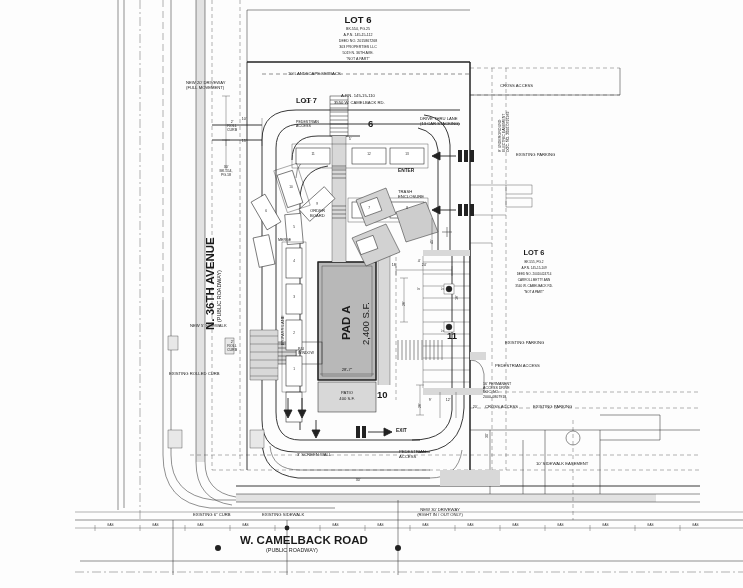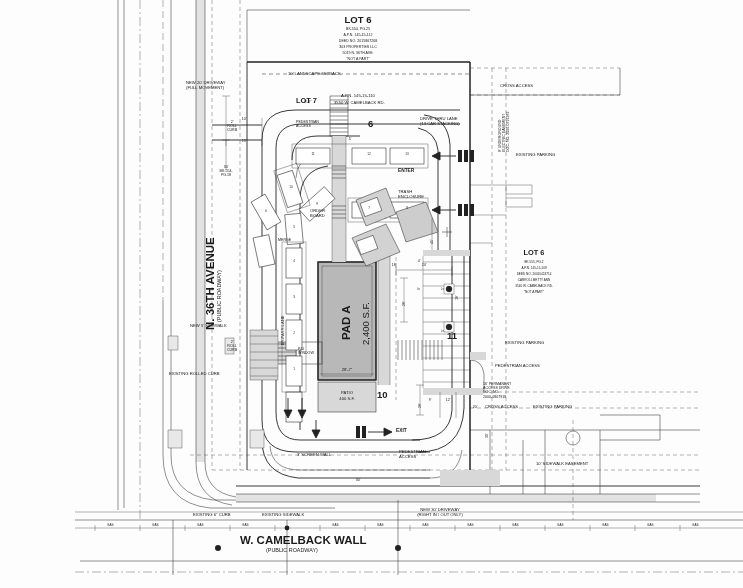--- a/index.html
+++ b/index.html
@@ -389,21 +389,21 @@
   <div class="lbl t7 b ctr" style="left:534px;top:249px;">LOT 6</div>
   <div class="lbl t3 ctr" style="left:534px;top:261px;">BK.555, PG.2</div>
   <div class="lbl t3 ctr" style="left:534px;top:267px;">A.P.N. 145-15-109</div>
   <div class="lbl t3 ctr" style="left:534px;top:273px;">DEED NO. 20010424714</div>
   <div class="lbl t3 ctr" style="left:534px;top:279px;">CARROLL BETTY ANN</div>
   <div class="lbl t3 ctr" style="left:534px;top:285px;">3540 W. CAMELBACK RD.</div>
   <div class="lbl t3 ctr" style="left:534px;top:291px;">"NOT A PART"</div>
 
   <div class="lbl t11 b rot90" style="left:204px;top:330px;">N. 36TH AVENUE</div>
   <div class="lbl t5 rot90" style="left:216px;top:322px;">(PUBLIC ROADWAY)</div>
-  <div class="lbl t11 b" style="left:240px;top:534px;">W. CAMELBACK WALL</div>
+  <div class="lbl t11 b" style="left:240px;top:534px;">W. CAMELBACK ROAD</div>
   <div class="lbl t5" style="left:266px;top:547px;">(PUBLIC ROADWAY)</div>
 
   <div class="lbl t11 b rot90" style="left:340px;top:340px;">PAD A</div>
   <div class="lbl t9 rot90" style="left:360px;top:345px;">2,400 S.F.</div>
   <div class="lbl t35" style="left:298px;top:347px;white-space:pre-line;">P/U
 WINDOW</div>
   <div class="lbl t4 ctr" style="left:347px;top:368px;">28'-7"</div>
   <div class="lbl t4 ctr" style="left:347px;top:391px;">PATIO</div>
   <div class="lbl t4 ctr" style="left:347px;top:397px;">400 S.F.</div>
 

